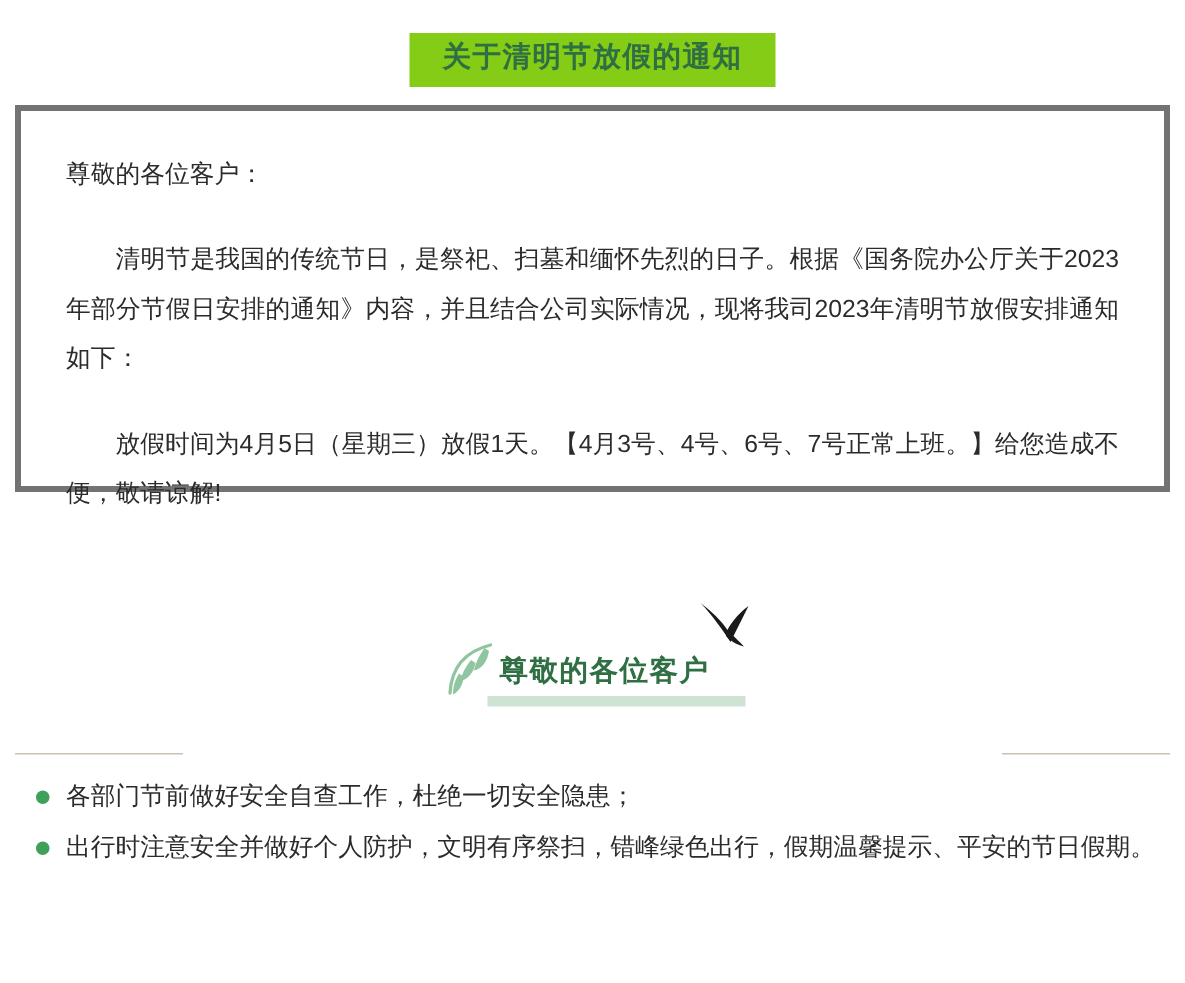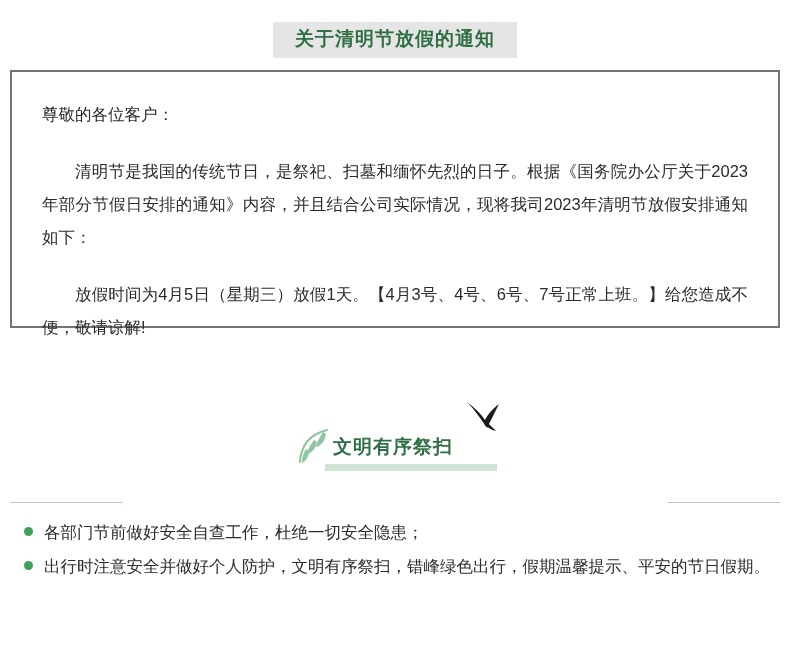--- a/index.html
+++ b/index.html
@@ -26,38 +26,38 @@
   
   .title-wrap {
     position: absolute;
     left: 0;
     top: 22px;
     width: 790px;
     text-align: center;
   }
   .title-banner {
     display: inline-block;
-    background: #e5e5e5;
+    background: #84cc16;
     padding: 6px 22px 7px 22px;
     font-size: 19px;
     font-weight: bold;
     color: #2f6f43;
     letter-spacing: 1px;
     line-height: 1.2;
   }
 
   
   .notice-box {
     position: absolute;
     left: 10px;
     top: 70px;
     width: 770px;
     height: 258px;
     box-sizing: border-box;
-    border: 2px solid #737373;
+    border: 4px solid #737373;
     background: #ffffff;
     padding: 26px 30px 0 30px;
   }
   .notice-p {
     font-size: 16.5px;
     line-height: 2.0;
     color: #2b2b2b;
     margin: 0 0 24px 0;
     text-align: justify;
   }
@@ -137,20 +137,21 @@
 
   
   .tips-list {
     position: absolute;
     left: 16px;
     top: 516px;
     width: 758px;
     list-style: none;
     margin: 0;
     padding: 0;
+    font-family: Liberation Mono, monospace;
   }
   .tips-item {
     position: relative;
     font-size: 16.5px;
     line-height: 1.95;
     color: #2b2b2b;
     padding-left: 28px;
     margin-bottom: 2px;
     text-align: justify;
   }
@@ -188,21 +189,21 @@
         <path d="M17 12 C13 17, 11 21, 10 26 C15 25, 19 20, 20 14 Z" fill="#8fc6a0"></path>
         <path d="M9 21 C6 26, 5 30, 5 35 C9 33, 12 28, 12 23 Z" fill="#8fc6a0"></path>
       </svg>
 
       <svg class="swallow-icon" viewBox="0 0 40 36" aria-hidden="true">
         <path d="M4 4 C12 10, 18 16, 22 22 C24 18, 28 12, 36 6 C32 14, 28 22, 24 30 C20 24, 12 12, 4 4 Z" fill="#1a1a1a"></path>
         <path d="M22 22 C26 26, 30 30, 33 33 C28 32, 24 29, 21 26 Z" fill="#1a1a1a"></path>
       </svg>
 
       <div class="tips-underline"></div>
-      <div class="tips-label">文明有序祭扫</div>
+      <div class="tips-label">尊敬的各位客户</div>
     </div>
   </div>
 
   <div class="rule rule-left"></div>
   <div class="rule rule-right"></div>
 
   <ul class="tips-list">
     <li class="tips-item">
       <span class="bullet"></span>
       <span>各部门节前做好安全自查工作，杜绝一切安全隐患；</span>

